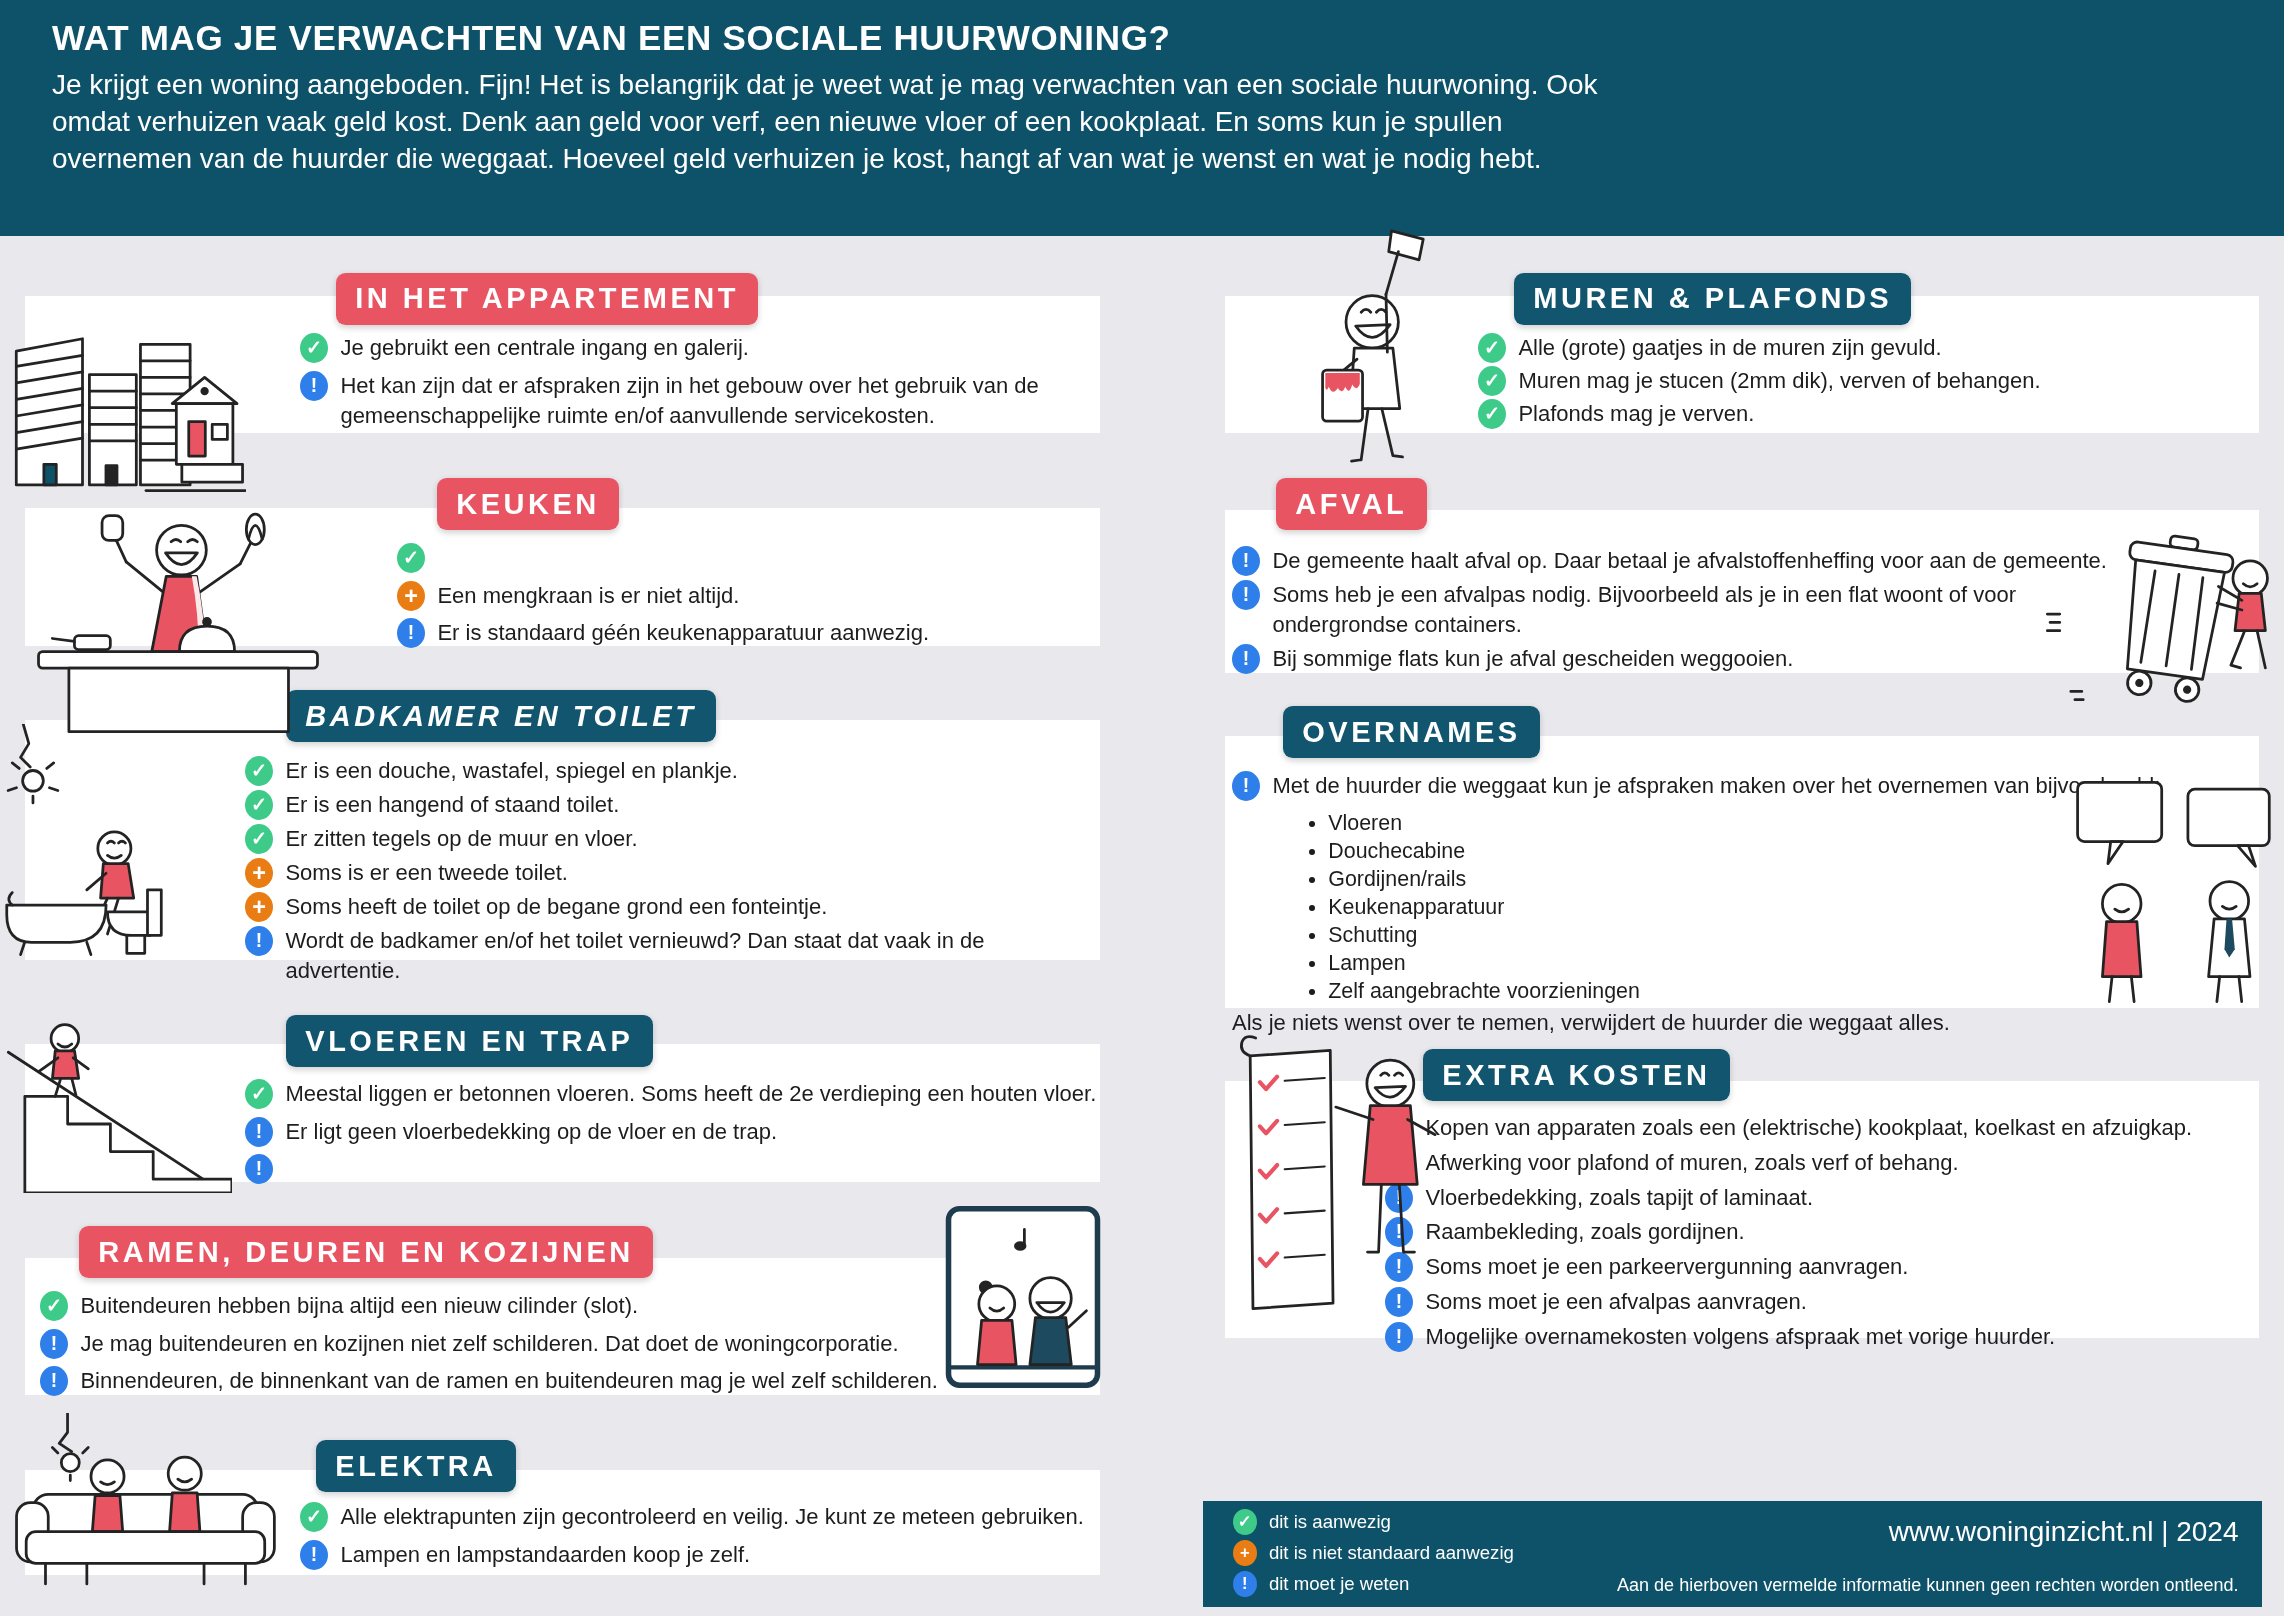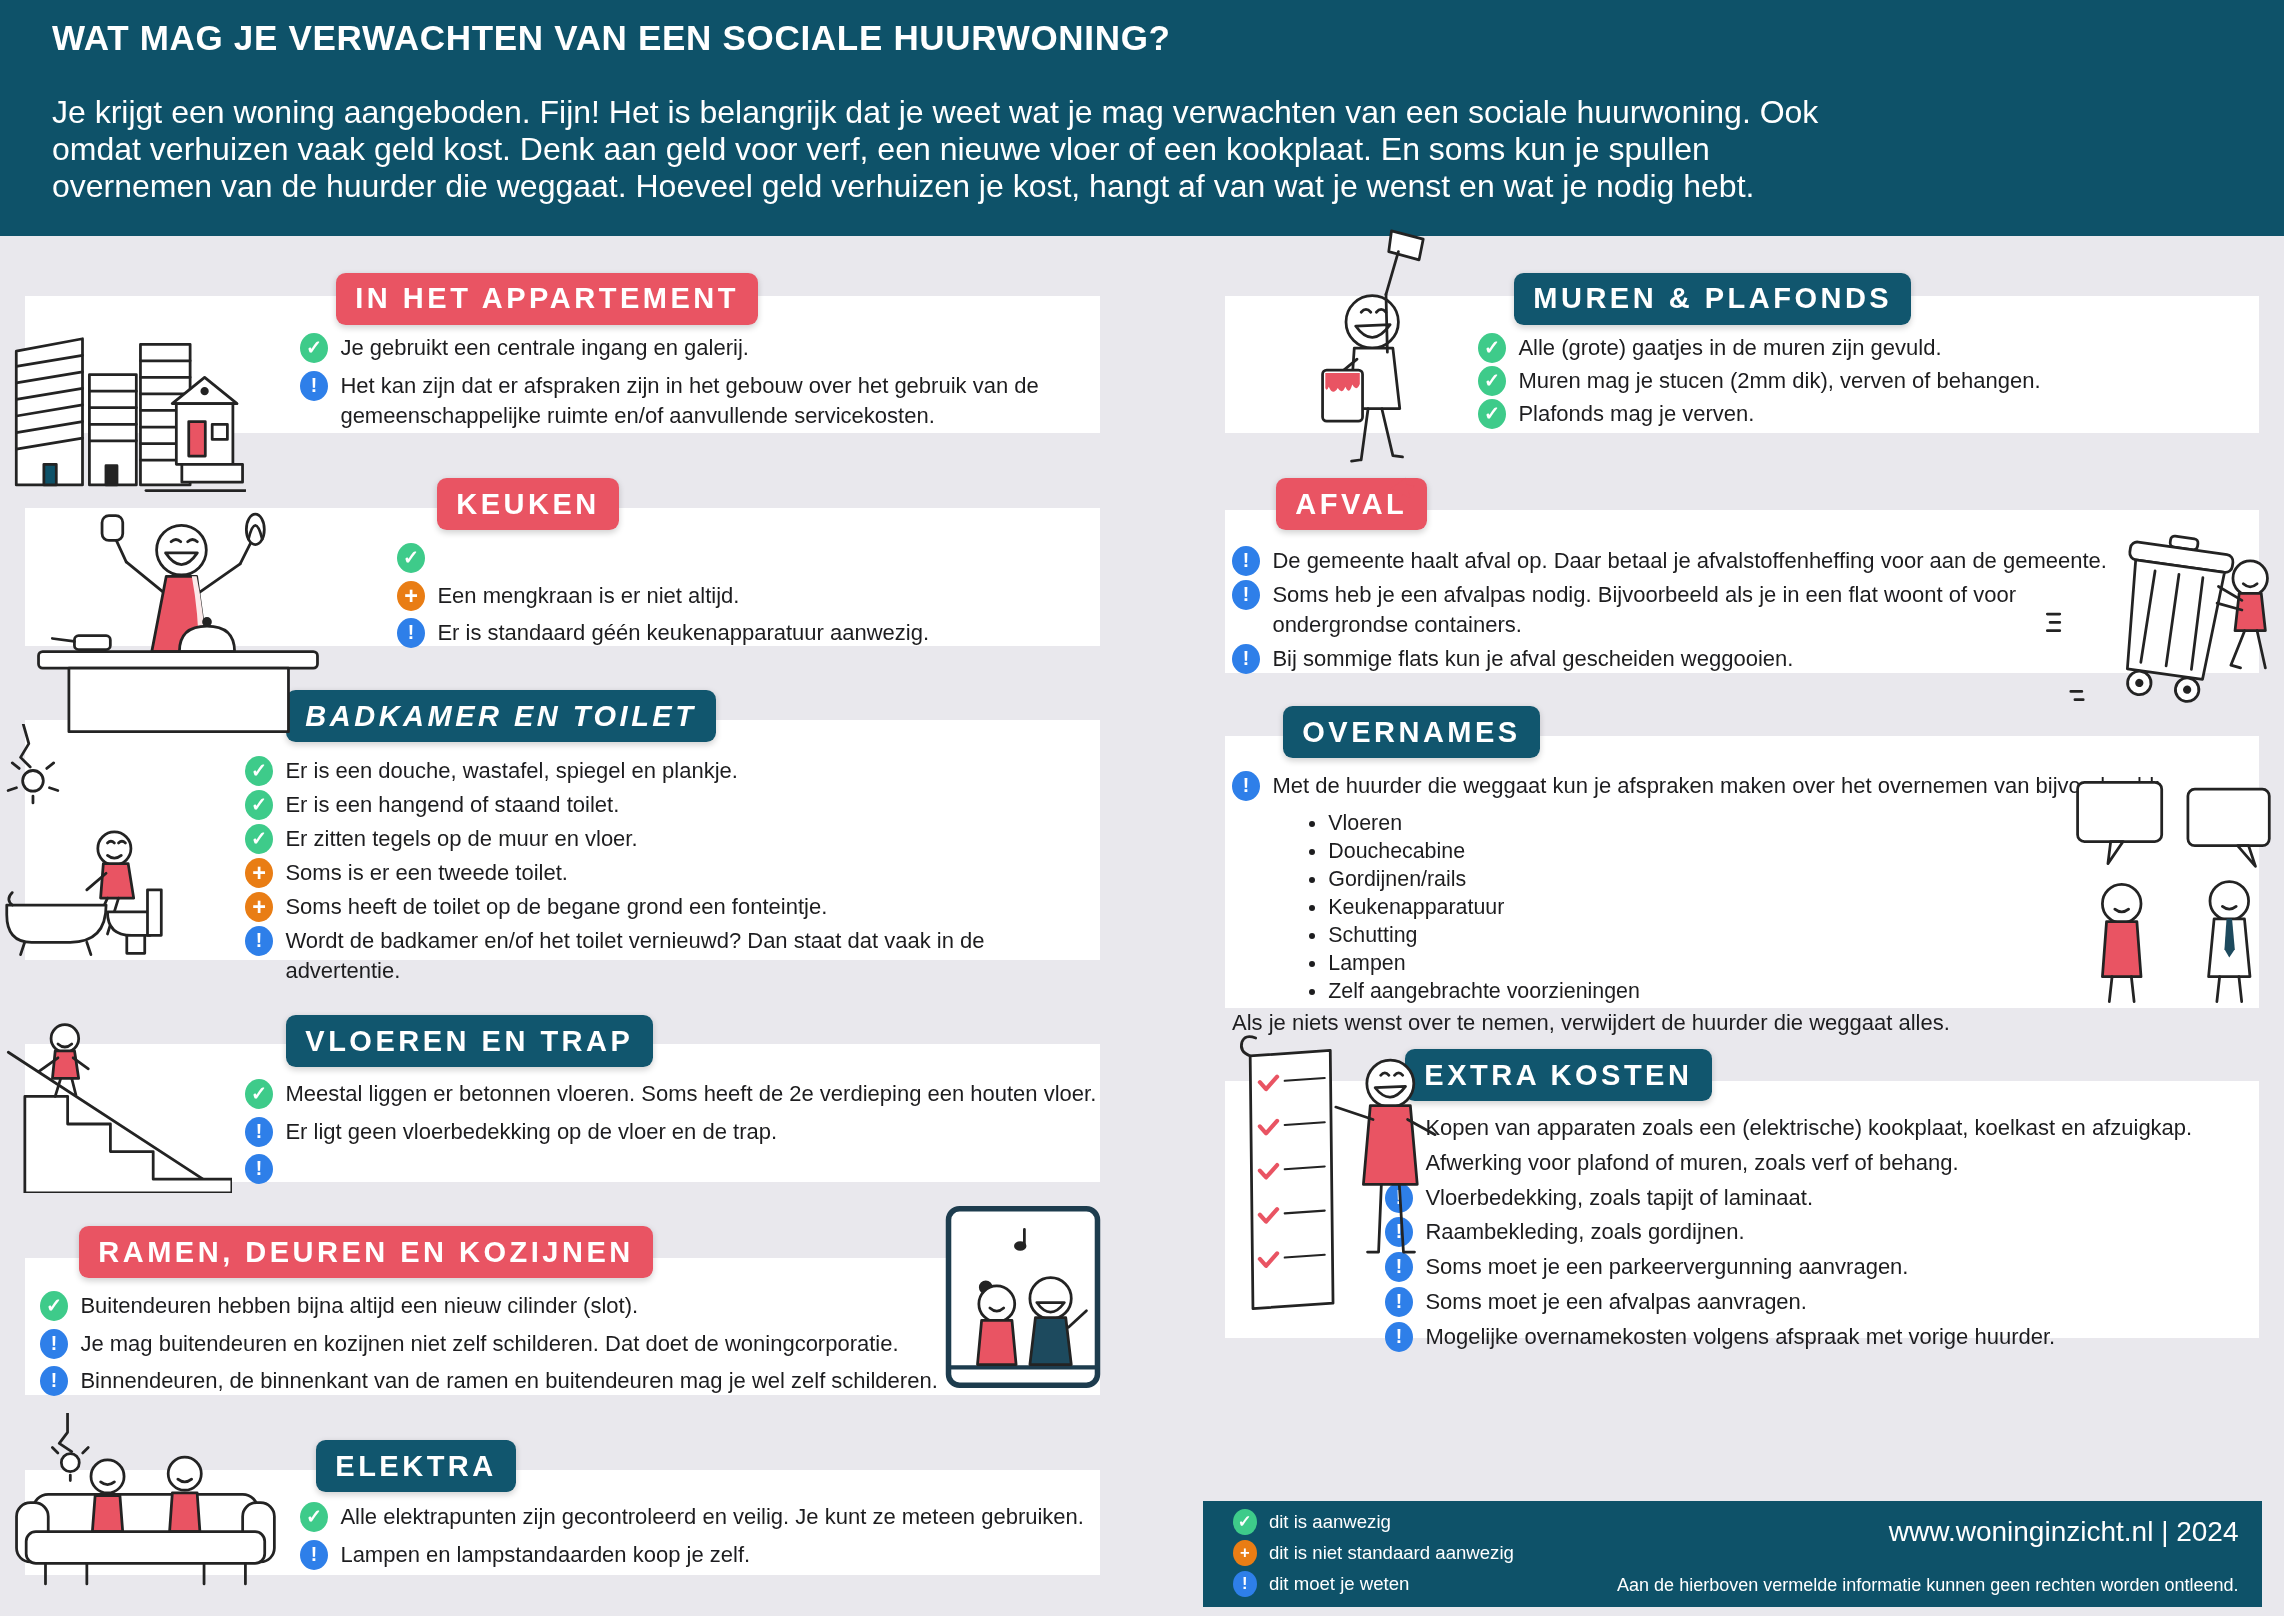--- a/index.html
+++ b/index.html
@@ -3,21 +3,21 @@
 <meta charset="utf-8">
 <style>
   html,body{margin:0;padding:0;}
   body{background:#cfcfd6;}
   .page{position:relative;width:2284px;height:1616px;background:#e9e8ed;overflow:hidden;
         font-family:"Liberation Sans",sans-serif;color:#1d1d1f;}
 
   
   .header{position:absolute;left:0;top:0;width:2284px;height:236px;background:#0e5269;}
   .title{position:absolute;left:52px;top:18px;font-size:35px;font-weight:bold;color:#fff;letter-spacing:0.7px;}
-  .intro{position:absolute;left:52px;top:66px;color:#fff;font-size:32px;line-height:37px;margin-top:28px;}
+  .intro{position:absolute;left:52px;top:66px;color:#fff;font-size:28px;line-height:37px;}
 
   .logo-panel{position:absolute;left:1763px;top:0;width:512px;height:229px;background:#fff;
               border-radius:0 0 18px 18px;display:flex;flex-direction:column;align-items:center;justify-content:center;}
   .logo-row{display:flex;align-items:center;font-size:66px;font-weight:bold;color:#1d3c4e;letter-spacing:-1.4px;line-height:1;}
   .logo-house{width:81px;height:117px;margin:0 5.5px;position:relative;top:2.8px;}
   .logo-tag{margin-top:0;color:#ef5e6a;font-size:25px;letter-spacing:10.4px;align-self:flex-end;margin-right:36px;}
 
   
   .panel{position:absolute;background:#fff;}
   .badge{position:absolute;color:#fff;font-weight:bold;font-size:29px;letter-spacing:3.5px;
@@ -67,21 +67,21 @@
   #sec-afval{left:1225px;top:510px;width:1034px;height:163px;}
   #sec-afval .badge{left:51px;top:-32px;}
   #sec-afval .items{left:7px;top:36px;width:888px;}
   #sec-afval .item{margin-bottom:4.1px;}
 
   #sec-overnames{left:1225px;top:736px;width:1034px;height:272px;}
   #sec-overnames .badge{left:58px;top:-30px;}
   #sec-overnames .items{left:7px;top:35px;width:953px;}
 
   #sec-extra{left:1225px;top:1081px;width:1034px;height:257px;}
-  #sec-extra .badge{left:180px;top:-32px;}
+  #sec-extra .badge{left:198px;top:-32px;}
   #sec-extra .items{left:160px;top:32px;width:850px;}
   #sec-extra .item{margin-bottom:4.8px;}
 
   
   .illus{position:absolute;}
   #il-buildings{left:8.3px;top:311px;width:238px;height:190px;}
   #il-cook{left:33px;top:510px;width:290px;height:228px;}
   #il-bathroom{left:4.1px;top:724px;width:238px;height:242px;}
   #il-stairs{left:4.1px;top:986px;width:228px;height:207px;}
   #il-window{left:943px;top:1203px;width:160px;height:188px;}

